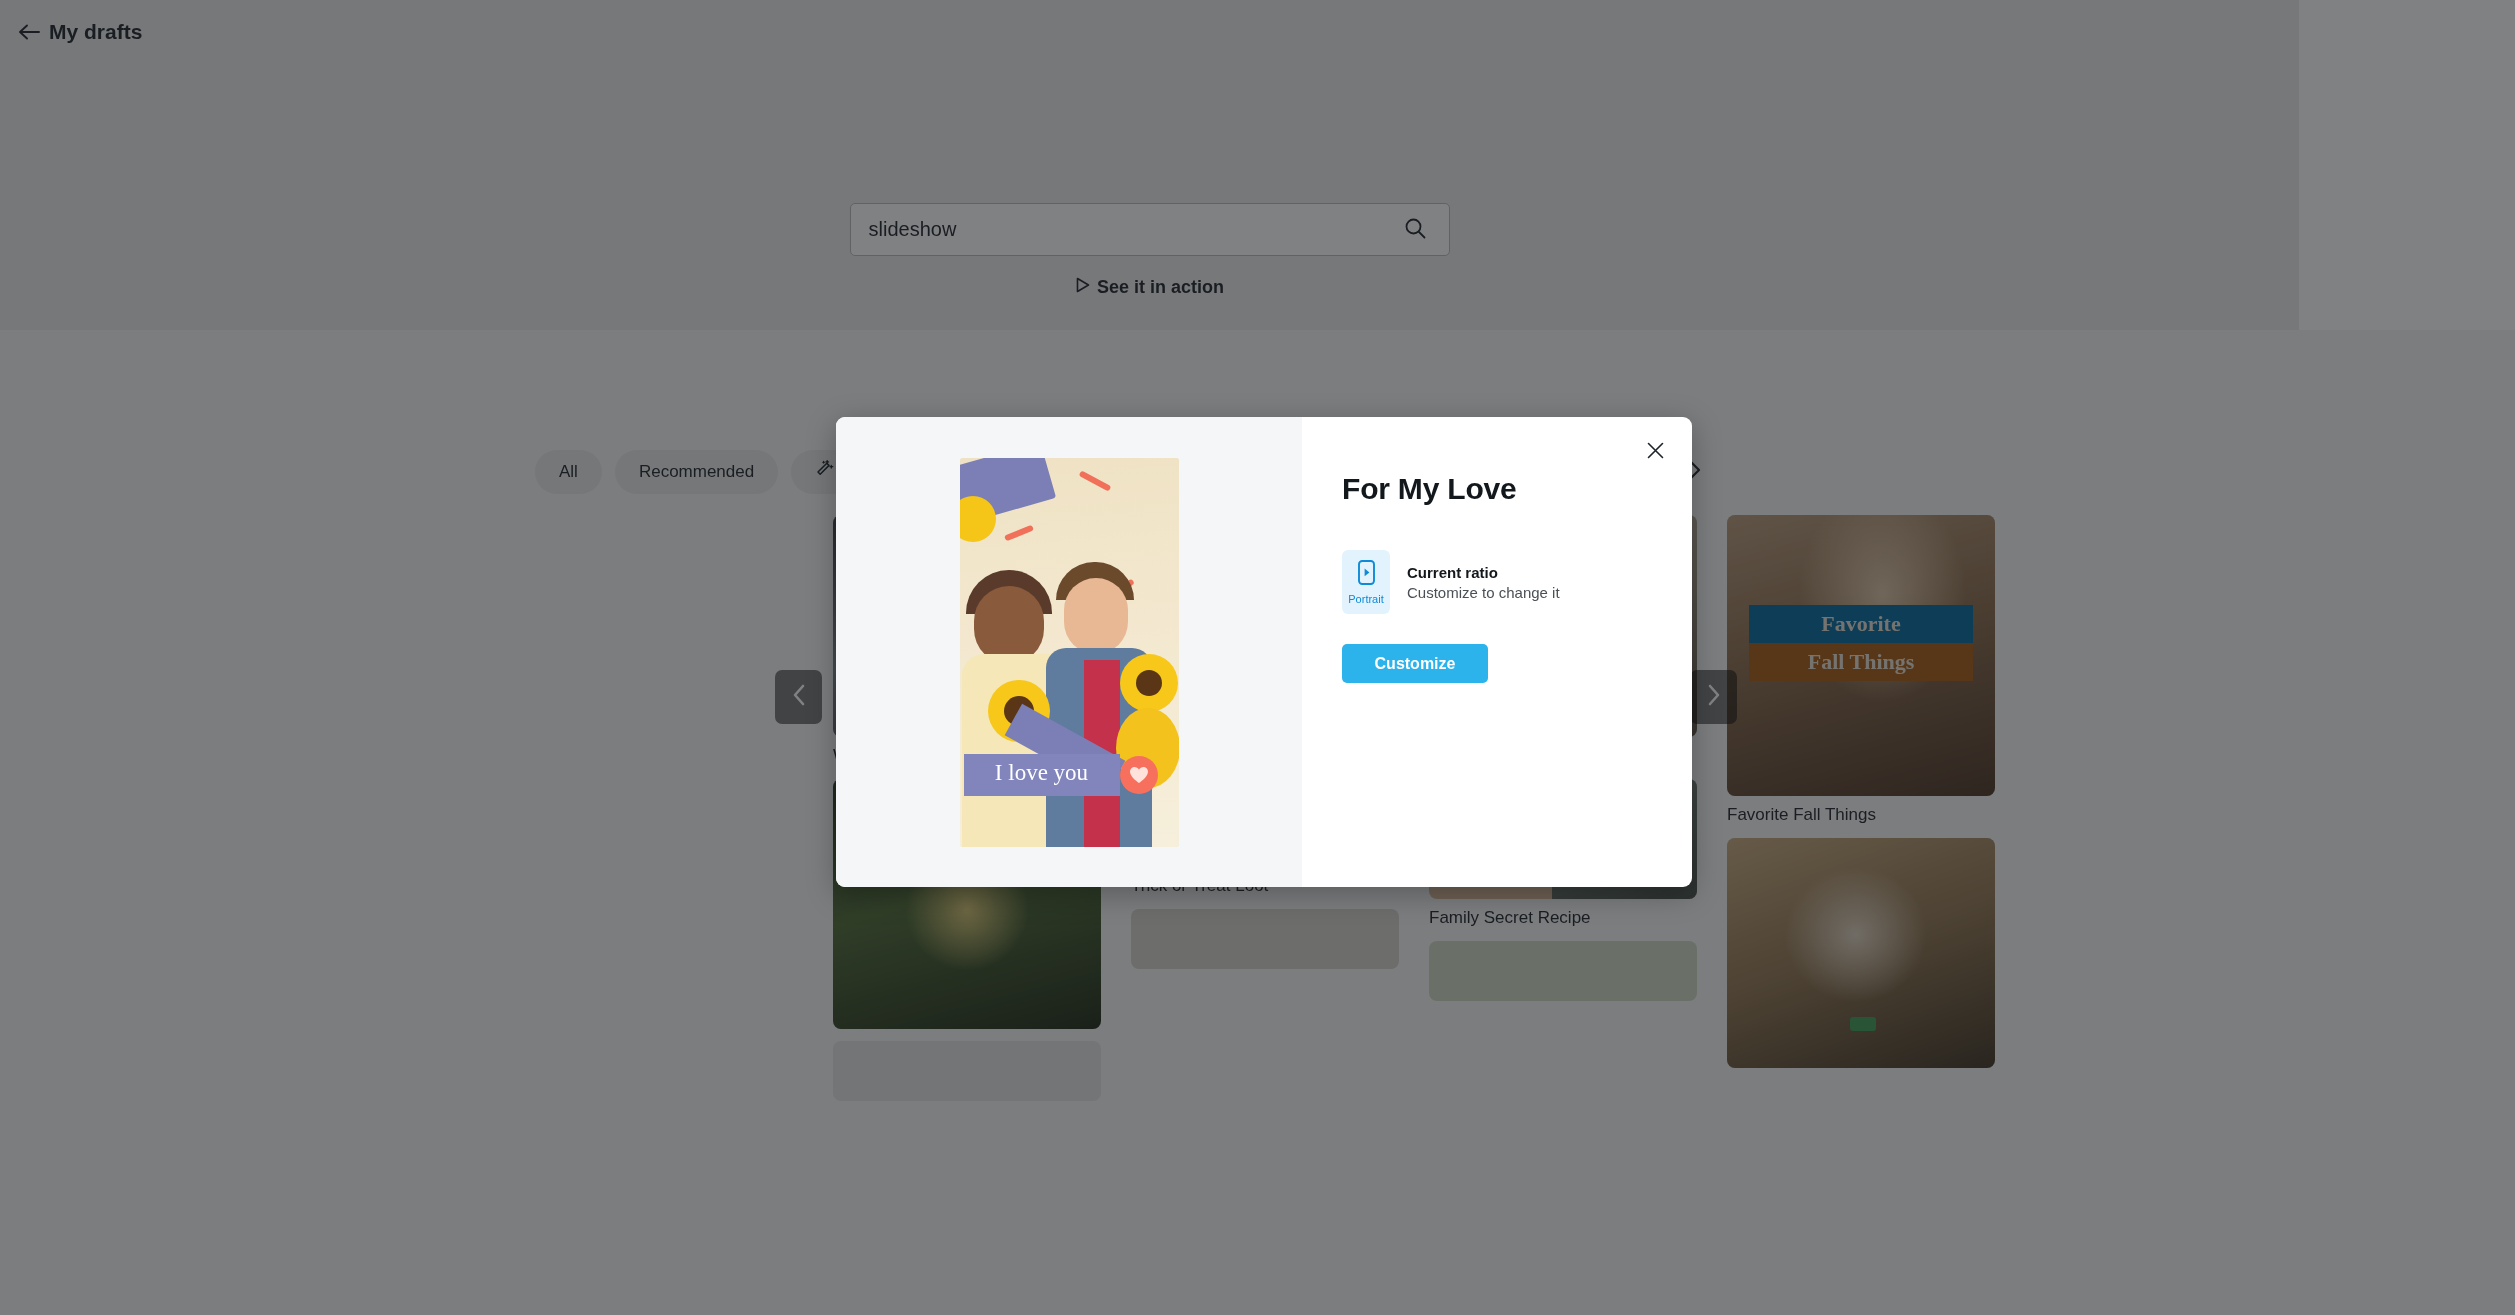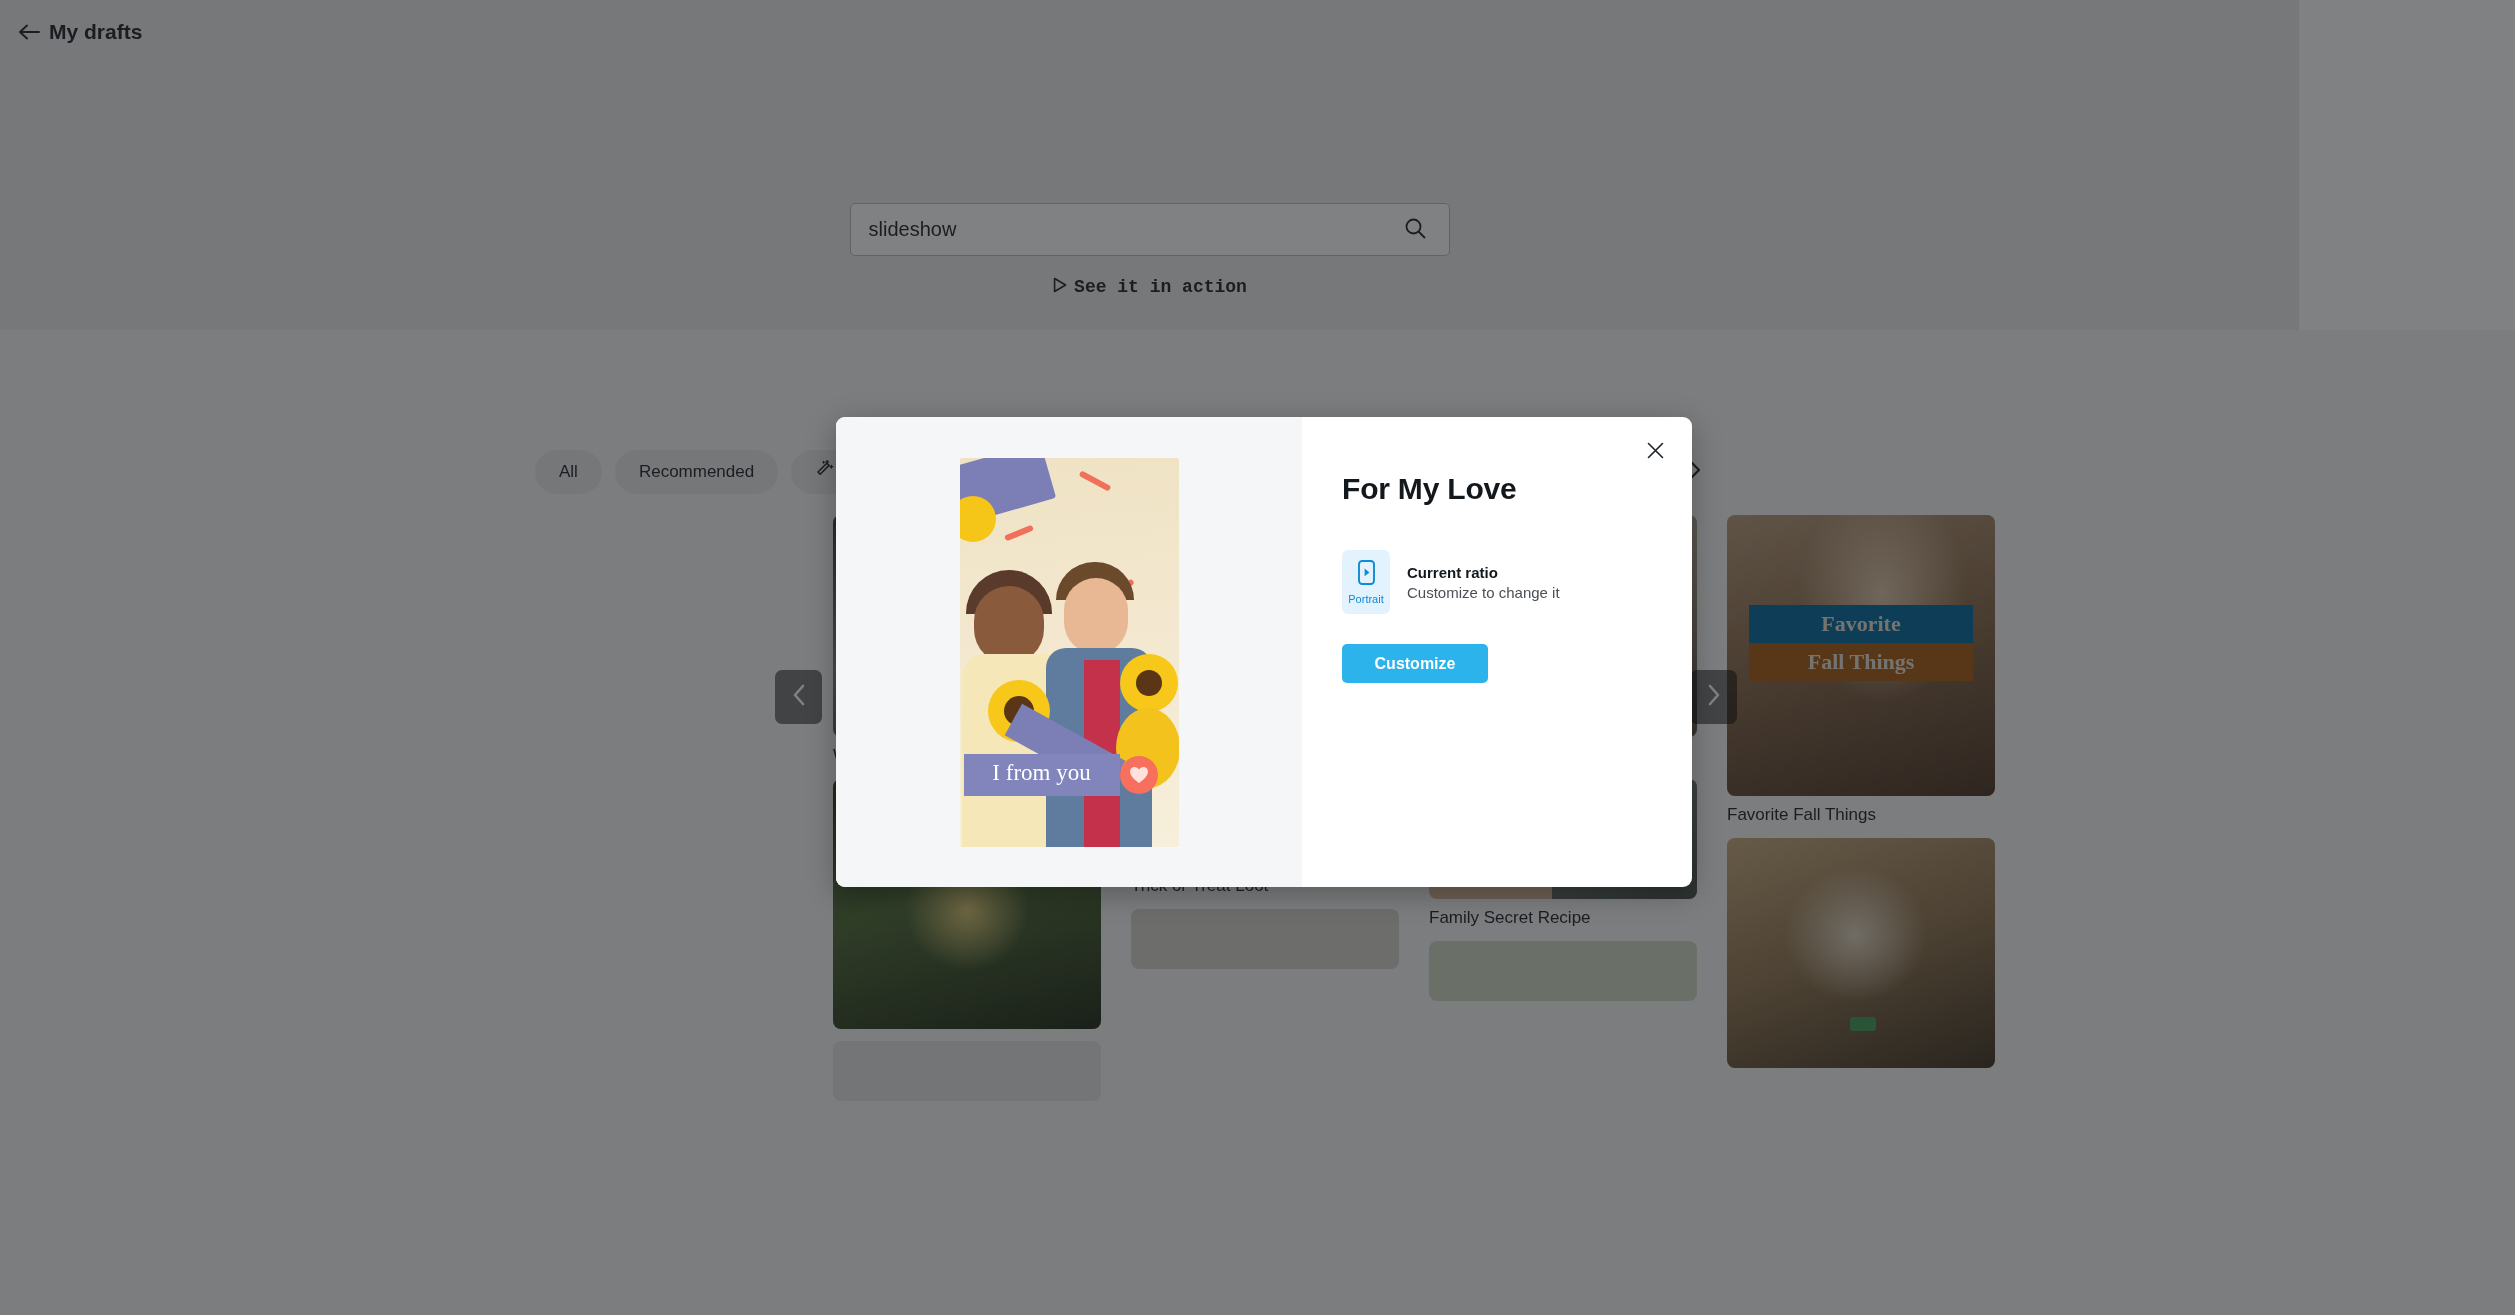--- a/index.html
+++ b/index.html
@@ -37,22 +37,22 @@
   .search-input {
     flex: 1; border: none; outline: none; background: transparent;
     font-family: "Liberation Sans", sans-serif; font-size: 20px; color: #1d232a;
   }
   .search-btn {
     width: 32px; height: 32px; border: none; background: transparent;
     cursor: pointer; display: flex; align-items: center; justify-content: center;
   }
   .see-action {
     position: absolute; left: 50%; transform: translateX(-50%); top: 277px;
-    display: flex; gap: 7px;
-    font-size: 18px; font-weight: 600; color: #1d232a; cursor: pointer; font-family: Liberation Mono, monospace;
+    display: flex; align-items: center; gap: 7px;
+    font-size: 18px; font-weight: 600; color: #1d232a; cursor: pointer;
   }
 
   
   .browse {
     position: absolute; left: 0; top: 330px; width: 2515px; height: 985px;
     background: #f4f5f6;
   }
   .browse-head {
     position: absolute; left: 535px; top: 45px;
     width: 1455px; display: flex; align-items: center; justify-content: space-between;
@@ -370,21 +370,21 @@
         <div style="position:absolute;left:28px;top:222px;width:62px;height:62px;border-radius:50%;background:#f7c71a"></div>
         <div style="position:absolute;left:44px;top:238px;width:30px;height:30px;border-radius:50%;background:#5a3617"></div>
         <div style="position:absolute;left:160px;top:196px;width:58px;height:58px;border-radius:50%;background:#f7c71a"></div>
         <div style="position:absolute;left:176px;top:212px;width:26px;height:26px;border-radius:50%;background:#5a3617"></div>
         <div style="position:absolute;left:156px;top:250px;width:64px;height:80px;border-radius:50%;background:#f3c21c"></div>
 
         <div style="position:absolute;left:46px;top:272px;width:118px;height:36px;background:#7b7fb5;transform:rotate(29deg)"></div>
 
         <div style="position:absolute;left:4px;top:296px;width:156px;height:42px;background:#8185bb"></div>
         <div class="ov-label" style="left:4px;top:302px;width:156px;font-size:23px;
-                    font-family:'Liberation Serif',serif;font-weight:400">I from you</div>
+                    font-family:'Liberation Serif',serif;font-weight:400">I love you</div>
 
         <div style="position:absolute;left:160px;top:298px;width:38px;height:38px;border-radius:50%;background:#f7705e;display:flex;align-items:center;justify-content:center">
           <svg width="20" height="18" viewBox="0 0 20 18" fill="none">
             <path d="M10 17S1 11.2 1 5.8C1 2.9 3.2 1 5.6 1 7.3 1 9 2 10 3.6 11 2 12.7 1 14.4 1 16.8 1 19 2.9 19 5.8 19 11.2 10 17 10 17Z" fill="#ffe2dc"></path>
           </svg>
         </div>
       </div>
     </div>
 
     <div class="modal-right">

